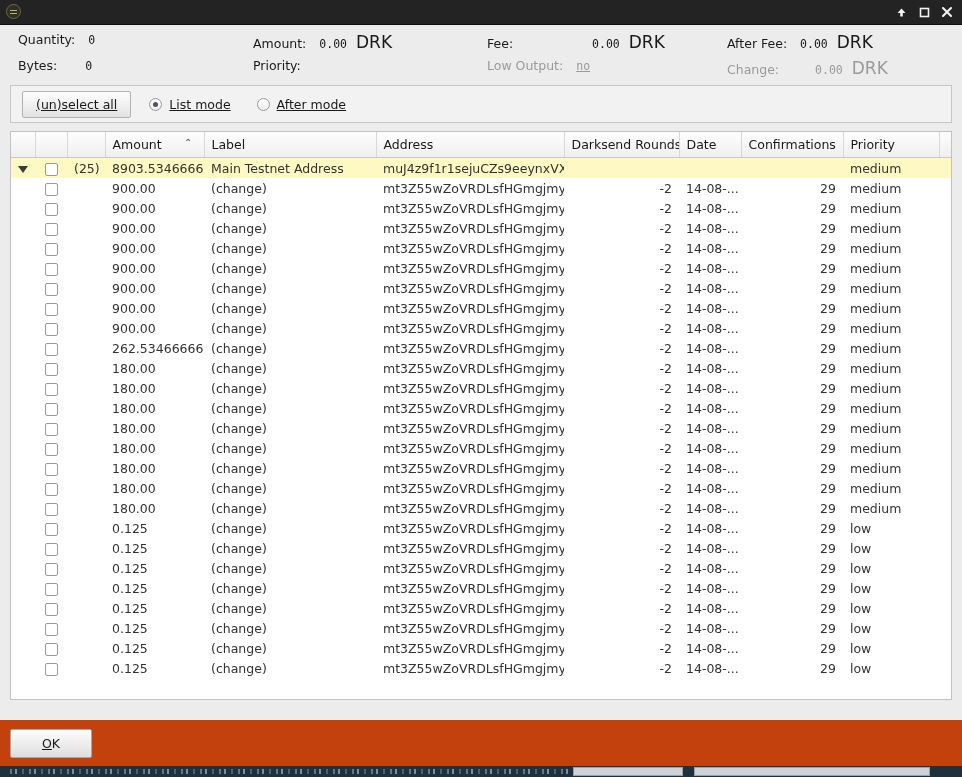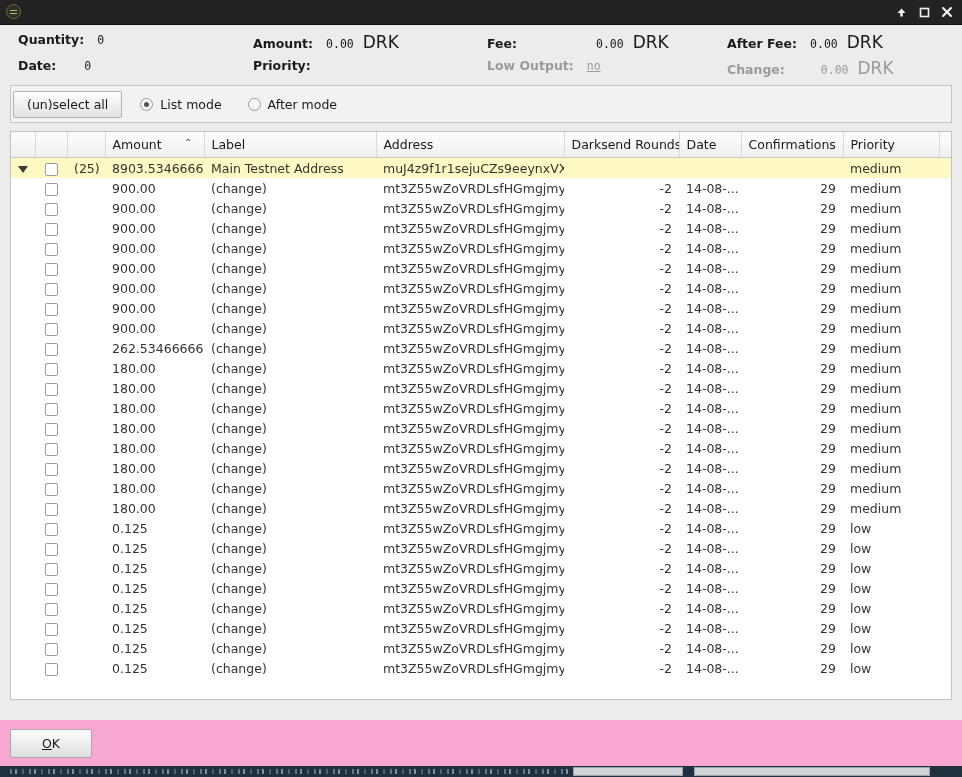--- a/index.html
+++ b/index.html
@@ -97,21 +97,21 @@
     position: relative;
     height: 58px;
     box-sizing: border-box;
   }
   .stat {
     position: absolute;
     white-space: nowrap;
     font-size: 12.5px;
   }
   .stat .k {
-    font-weight: bold;
+    font-weight: normal;
     color: #1a1a1a;
   }
   .stat .v {
     color: #1a1a1a;
     font-family: "DejaVu Sans Mono", "Liberation Mono", monospace;
     font-size: 11.5px;
   }
   .stat .unit {
     color: #1a1a1a;
     font-size: 17px;
@@ -119,23 +119,24 @@
   .stat.dim .k, .stat.dim .v, .stat.dim .unit { color: #9a9a9a; }
 
   
   .modebar-wrap {
     margin: 2px 10px 0 10px;
     border: 1px solid #c6c6c6;
     background: #f2f2f2;
     height: 38px;
     display: flex;
     align-items: center;
-    padding: 0 2px;
+    padding: 0 11px;
     box-sizing: border-box;
     flex: 0 0 auto;
+    text-decoration: underline;
   }
   .btn {
     font-family: "DejaVu Sans", "Liberation Sans", sans-serif;
     font-size: 12.5px;
     color: #1a1a1a;
     background: linear-gradient(#fdfdfd, #e3e3e3);
     border: 1px solid #b3b3b3;
     border-radius: 2px;
     padding: 5px 13px;
     cursor: pointer;
@@ -237,21 +238,21 @@
   .empty-filler { flex: 1 1 auto; background: #ffffff; }
 
   
   .footer {
     flex: 0 0 auto;
     height: 46px;
     display: flex;
     align-items: center;
     padding: 12px 10px;
     box-sizing: border-box;
-    background: #f9a8d4;
+    background: #c2410c;
     margin-top: 20px;
   }
   .ok-btn {
     width: 80px;
     padding: 6px 0;
     text-align: center;
     font-size: 12.5px;
     background: linear-gradient(#fdfdfd, #dedede);
     border: 1px solid #a8a8a8;
     border-radius: 2px;
@@ -313,21 +314,21 @@
       </div>
     </div>
   </div>
 
   <div class="stats">
     <div class="stat" style="left:18px; top:7px;">
       <span class="k">Quantity:</span>
       <span class="v" style="margin-left:9px;">0</span>
     </div>
     <div class="stat" style="left:18px; top:33px;">
-      <span class="k">Date:</span>
+      <span class="k">Bytes:</span>
       <span class="v" style="margin-left:24px;">0</span>
     </div>
     <div class="stat" style="left:253px; top:7px;">
       <span class="k">Amount:</span>
       <span class="v" style="margin-left:9px;">0.00</span>
       <span class="unit" style="margin-left:5px;">DRK</span>
     </div>
     <div class="stat" style="left:253px; top:33px;">
       <span class="k">Priority:</span>
       <span class="v" style="margin-left:9px;"></span>

